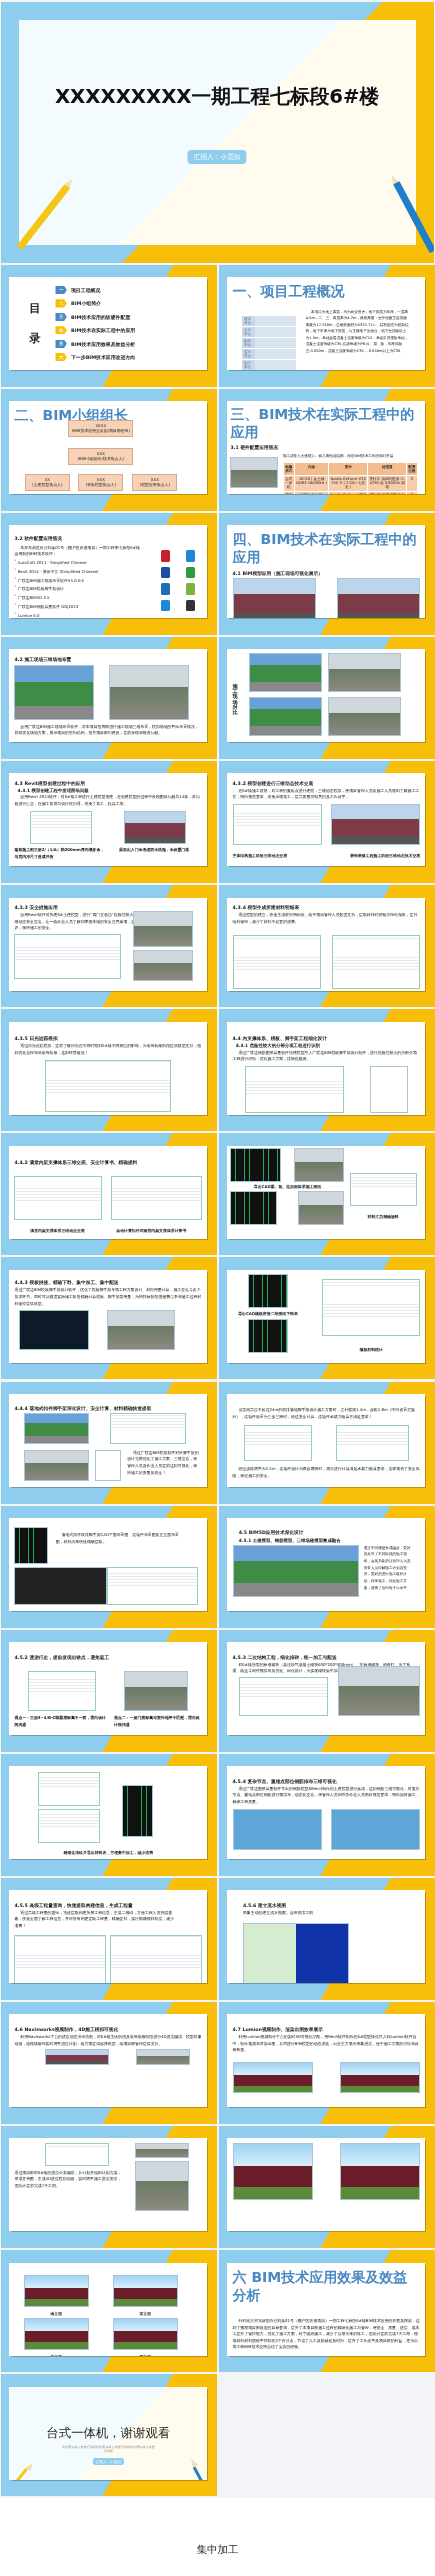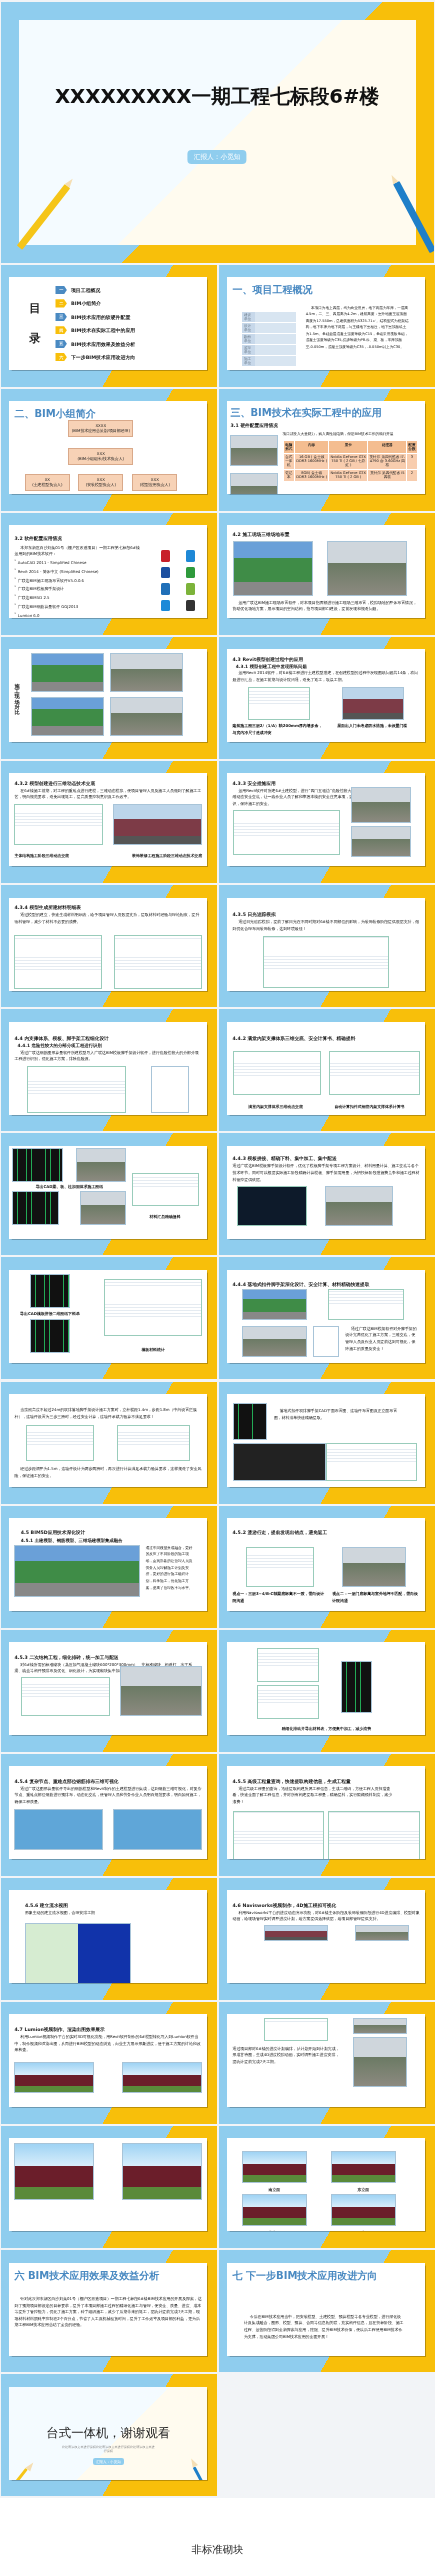--- a/index.html
+++ b/index.html
@@ -17,21 +17,21 @@
   .pencil.yellow { background: #f5c518; left: 39px; top: 176px; transform: rotate(38deg); }
   .pencil.blue { background: #1f7fc9; right: 15.5px; top: 176px; transform: rotate(-28deg); }
 
   
   .grid { display: grid; grid-template-columns: 216px 216px; gap: 2.1px; padding: 2.1px 1px 0 1px; }
   .slide { position: relative; width: 216px; height: 122px; background: #8fcdee; overflow: hidden; }
   .slide .y-band { position: absolute; right: 0; top: 0; width: 100%; height: 100%;
     background: linear-gradient(120deg, transparent 60%, #f8bf0a 60%); }
   .slide .y-side { position: absolute; right: 0; top: 0; width: 7.3px; height: 100%; background: #f8bf0a; }
   .slide .card { position: absolute; left: 8.3px; top: 12.4px; width: 198px; height: 93px; background: #fff; box-shadow: 0.5px 0.5px 1px rgba(0,0,0,0.25); padding: 4.1px 5.2px; overflow: hidden; }
-  .card h2 { color: #4a8ac2; font-size: 10px; font-weight: bold; margin: 2.1px 0 4.1px 0; }
+  .card h2 { color: #4a8ac2; font-size: 14px; font-weight: bold; margin: 2.1px 0 4.1px 0; }
   .card h3 { font-size: 4.7px; font-weight: bold; margin: 2.1px 0 2.1px 0; color: #222; }
   .card h4 { font-size: 4.4px; font-weight: bold; margin: 1px 0 1.6px 3.1px; color: #222; }
   .card p { font-size: 3.9px; line-height: 6.7px; text-indent: 1.5em; color: #111; }
   .cap { font-size: 3.9px; text-align: center; font-weight: bold; color: #222; margin-top: 2.1px; }
 
   .img { background: #c9d3db; border: 0.5px solid #a8c4d8; position: relative; }
   .img.building { background: linear-gradient(180deg, #bcd5ea 0%, #bcd5ea 35%, #7d3b47 35%, #7d3b47 80%, #555 80%); }
   .img.site { background: linear-gradient(180deg, #6aa0d8 0%, #6aa0d8 30%, #3f8c47 30%, #3f8c47 75%, #888 75%); }
   .img.photo { background: linear-gradient(180deg, #cfd6dc 0%, #cfd6dc 40%, #6b7a64 40%, #8c8a80 100%); }
   .img.sw { background: repeating-linear-gradient(0deg, #fff 0 2.6px, #e5ebf1 2.6px 3.1px); border: 0.5px solid #9cb; }
@@ -158,21 +158,21 @@
             </table>
           <p style="width:104px; font-size:3.6px; line-height:6.5px;">本项目为地上四层，均为商业用房，地下两层为车库，一层高4.5m，二、三、四层高为4.2m，建筑高度：室外地面至屋顶面高度为17.550m，总建筑面积为5325.71㎡。结构型式为框架结构，地下车库为地下两层，与主楼地下室相连，地下室顶板填土为1.5m。基础垫层混凝土强度等级为C15，基础采用筏板基础，混凝土强度等级为C35,抗渗等级为P8.柱、梁、板，车库顶板至-0.050m，混凝土强度等级为C35，-0.050m以上为C30。</p>
         </div>
       </div>
     </section>
 
     <section class="slide">
       <div class="y-band"></div>
         <div class="y-side"></div>
       <div class="card">
-        <h2>二、BIM小组简介</h2>
+        <h2>二、BIM小组组长</h2>
         <div class="org-box" style="left:59px; top:19px; width:65px;">
             <div>XXXX</div>
             <div>(BIM技术应用总策划/项目部经理)</div>
           </div>
         <div class="org-box" style="left:59px; top:47px; width:65px;">
             <div>XXX</div>
             <div>(BIM小组组长/技术负责人)</div>
           </div>
         <div class="org-box" style="left:15.5px; top:73px; width:45px;">
             <div>XX</div>
@@ -255,20 +255,33 @@
           <div class="sw-icon" style="background:#1b4fa0;"></div>
           <div class="sw-icon" style="background:#2e9a3c;"></div>
           <div class="sw-icon" style="background:#1f6fb8;"></div>
           <div class="sw-icon" style="background:#7cb33a;"></div>
           <div class="sw-icon" style="background:#1c8ad8;"></div>
           <div class="sw-icon" style="background:#333;"></div>
         </div>
       </div>
     </section>
 
+    <section class="slide">
+      <div class="y-band"></div>
+        <div class="y-side"></div>
+      <div class="card">
+        <h2 style="margin-bottom:2.1px;">四、BIM技术在实际工程中的应用</h2>
+        <h3>4.1 BIM模型应用（施工现场可视化展示）</h3>
+        <div style="display:flex; justify-content:space-between; margin-top:2.1px;">
+          <div class="img building" style="width:83px; height:45px;"></div>
+          <div class="img building" style="width:83px; height:45px;"></div>
+        </div>
+        <p style="margin-top:4.1px;">利用Revit软件对6#楼工程进行三维模型创建，三维动态可视化展示，使每个项目参与人员可直观地理解设计方案和意图，极大的提高了项目的管理能力和沟通效率。</p>
+      </div>
+    </section>
 
     <section class="slide">
       <div class="y-band"></div>
         <div class="y-side"></div>
       <div class="card">
         <h3>4.2 施工现场三维场地布置</h3>
         <div style="display:flex; gap:14.5px; margin-top:3.1px;">
           <div class="img site" style="width:80px; height:55px;"></div>
           <div class="img photo" style="width:80px; height:55px;"></div>
         </div>
@@ -662,42 +675,34 @@
 
     <section class="slide">
       <div class="y-band"></div>
         <div class="y-side"></div>
       <div class="card">
         <h2>六  BIM技术应用效果及效益分析</h2>
         <p style="margin-top:13.5px; line-height:6.5px;">针对此次郑东新区白沙刘集01号（棚户区改造项目）一期工程七标段6#楼BIM技术应用的开展及探索，达到了预期项目部设定的目标要求，提升了本项目部施工过程的精细化施工与管理，使安全、质量、进度、成本等提升了管控能力，优化了施工方案，科学组织施工，减少了后期带来的返工，据统计提前完成7天工期，现场材料材料损耗率控制在2个百分点，节省了人工及机械租赁时间，提升了工作效率及项目部的利益，更为后期工程BIM技术应用总结了宝贵的经验。</p>
       </div>
     </section>
 
-    <section class="slide">
-      <div class="y-band"></div>
-        <div class="y-side"></div>
-      <div class="card">
-        <h2>七  下一步BIM技术应用改进方向</h2>
-        <p style="margin:31px 15.5px 0 11.4px;">今后在BIM技术应用当中，把安装模型、土建模型、预算模型等各专业模型，进行深化设计及集成融合，图形、模型、预算、合同等信息相关联，充实构件信息，且在投标阶段、施工过程、运营阶段得到全新探索与应用，挖掘、提升BIM技术价值，使以后工程使用BIM技术作为支撑，推动集团公司BIM技术应用的全面开展！</p>
-      </div>
-    </section>
 
     <section class="slide">
       <div class="y-band"></div>
         <div class="y-side"></div>
       <div class="card" style="background:linear-gradient(135deg,#f4fbff 55%,#fffbef 55%); text-align:center;">
         <div style="font-size:12.4px; margin-top:34px;">台式一体机，谢谢观看</div>
         <div style="font-size:3.1px; color:#888; margin:3.1px auto 0 auto; width:93px;">此处请添加文本进行说明此处请添加文本进行说明此处请添加文本进行说明</div>
         <div style="display:inline-block; margin-top:5.2px; background:#8fcdee; color:#fff; font-size:3.6px; padding:1.6px 3.1px; border-radius:2.1px;">汇报人：小觅知</div>
         <div class="pencil yellow" style="left:5.2px; top:78px; width:3.1px; height:36px;"></div>
         <div class="pencil blue" style="right:3.1px; top:78px; width:3.1px; height:36px;"></div>
       </div>
     </section>
 
   </div>
 
   <section class="copyright">
-    <h1>非标准砌块</h1>
+    <h1>集中加工</h1>
     <p>感谢您下载觅知网平台上提供的PPT作品，为了您和觅知网以及原创作者的利益，请勿复制、传播、销售，否则将承担法律责任！觅知网将对作品进行维权，按照传播下载次数进行十倍的索取赔偿！</p>
 
   </section>
 </div>
 
 
 </body></html>

